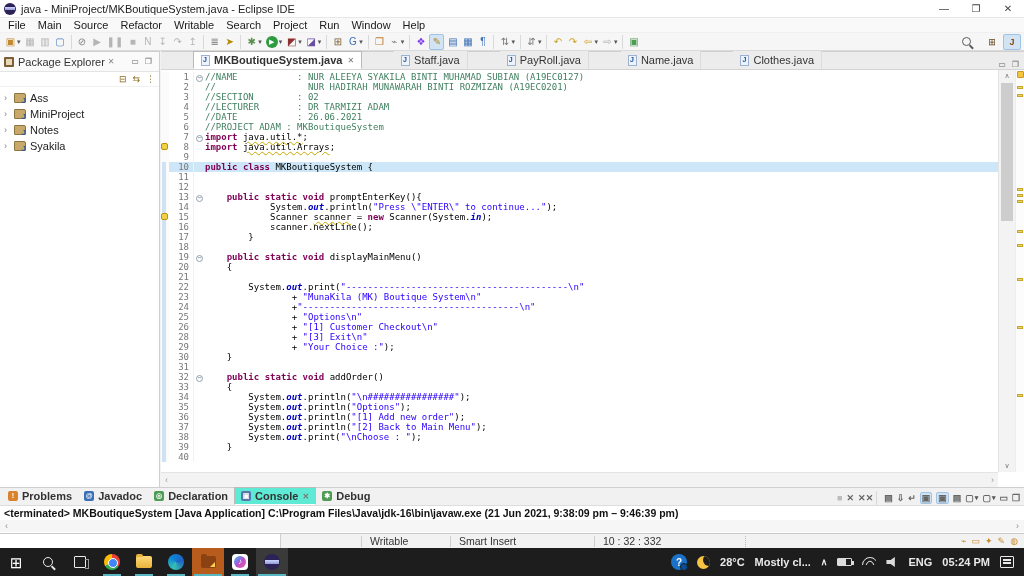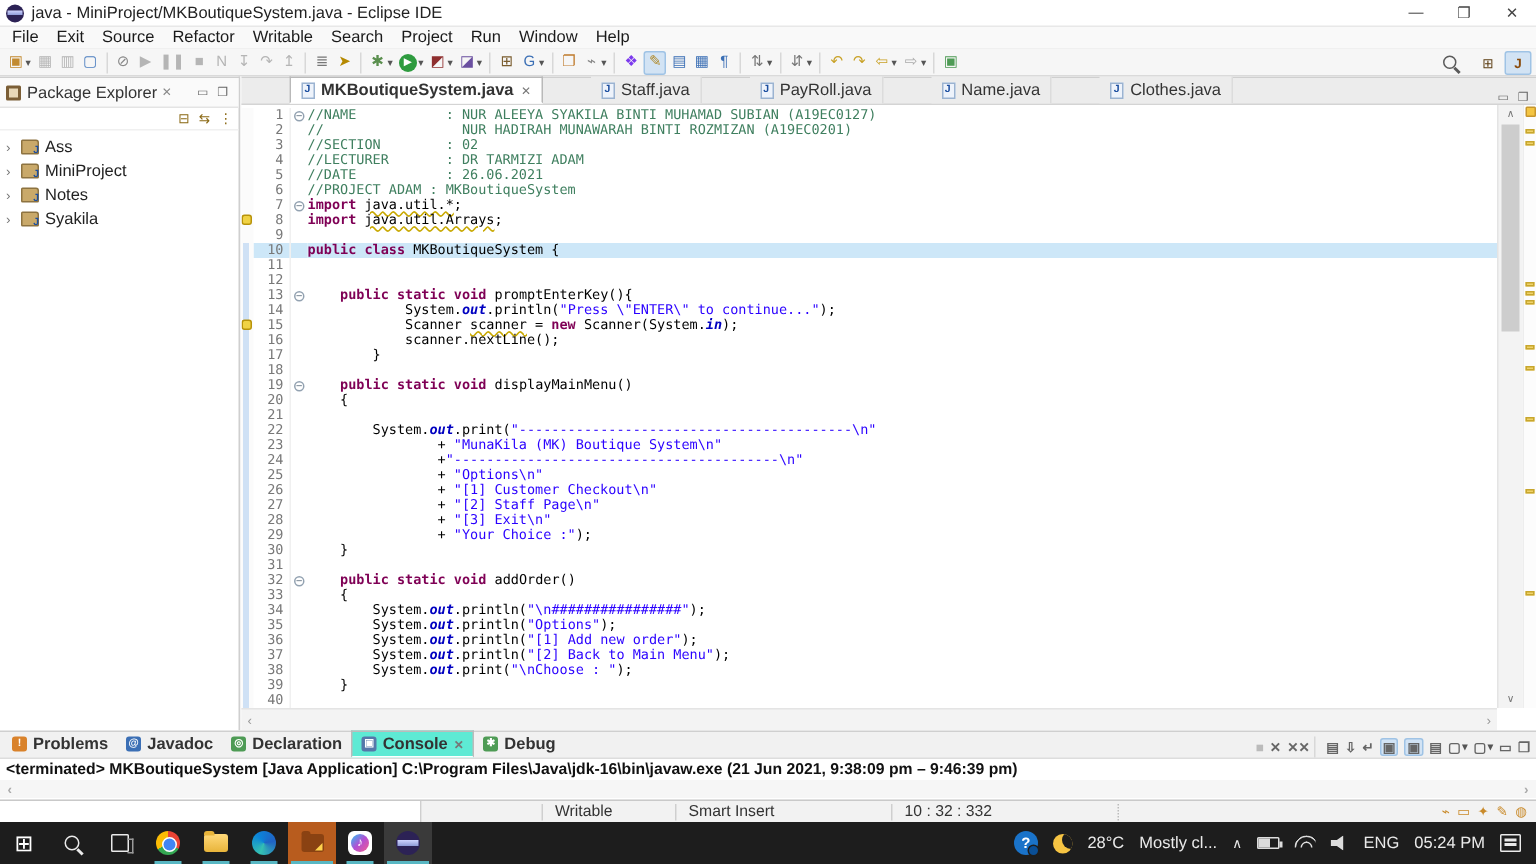--- a/index.html
+++ b/index.html
@@ -142,21 +142,21 @@
   .ti-explorer::before { content:""; position:absolute; left:0; top:-2px; width:7px; height:3px; background:#e8b43a; border-radius:2px 2px 0 0; }
   .ti-edge { width:16px; height:16px; border-radius:50%; background:conic-gradient(from 200deg,#35c1b1,#0b84d8,#2062c4,#35c1b1); }
   .ti-notes { width:15px; height:12px; background:#8a4212; border-radius:2px; position:relative; }
   .ti-notes::before { content:""; position:absolute; left:0; top:-2px; width:6px; height:3px; background:#8a4212; border-radius:2px 2px 0 0; }
   .ti-notes::after { content:""; position:absolute; right:1px; bottom:1px; width:0; height:0; border-left:5px solid transparent; border-bottom:5px solid #ffd34d; }
   .ti-itunes { width:16px; height:16px; background:#fff; border-radius:4px; display:flex; align-items:center; justify-content:center; }
   .ti-itunes .note { width:12px; height:12px; border-radius:50%; background:linear-gradient(135deg,#2bc3f3,#b34fd3,#f35e8e); color:#fff; font-size:8px; line-height:12px; text-align:center; }
   .ti-eclipse { width:16px; height:16px; border-radius:50%; background:#2c2255; position:relative; overflow:hidden; }
   .ti-eclipse::after { content:""; position:absolute; left:1px; right:1px; top:6px; height:4px; background:linear-gradient(#cfd4ff,#8f9bd8); }
   .tray { margin-left:auto; display:flex; align-items:center; color:#eaeaea; font-size:11px; }
-  .tray-item { margin-right:10px; display:flex; align-items:center; }
+  .tray-item { margin-right:10px; display:flex; align-items:center;font-weight:bold; }
   .help-badge { width:16px; height:16px; border-radius:50%; background:#1a73c9; color:#fff; font-size:10px; font-weight:bold; display:flex; align-items:center; justify-content:center; position:relative; }
   .help-badge::after { content:""; position:absolute; right:-1px; bottom:-1px; width:6px; height:6px; border-radius:50%; background:#0a4f96; border:1px solid #1d1d1d; }
   .moon { width:13px; height:13px; border-radius:50%; background:#f6c443; position:relative; overflow:hidden; }
   .moon::after { content:""; position:absolute; left:6px; top:-2px; width:12px; height:12px; border-radius:50%; background:#1d1d1d; }
   .chev { font-size:9px; color:#eaeaea; }
   .battery { width:15px; height:8px; border:1px solid #dcdcdc; border-radius:1px; position:relative; background:linear-gradient(90deg,#dcdcdc 0 60%, transparent 60%); }
   .battery::after { content:""; position:absolute; right:-3px; top:2px; width:2px; height:4px; background:#dcdcdc; }
   .wifi { width:14px; height:10px; position:relative; overflow:hidden; }
   .wifi::before { content:""; position:absolute; left:0; top:0; width:14px; height:14px; border:1.5px solid #dcdcdc; border-radius:50%; border-bottom-color:transparent; border-left-color:transparent; transform:rotate(-45deg); }
   .wifi::after { content:""; position:absolute; left:4px; top:4px; width:6px; height:6px; border:1.5px solid #dcdcdc; border-radius:50%; border-bottom-color:transparent; border-left-color:transparent; transform:rotate(-45deg); }
@@ -174,21 +174,21 @@
     <span class="title-text">java - MiniProject/MKBoutiqueSystem.java - Eclipse IDE</span>
     <span class="win-controls">
       <span class="win-btn">—</span>
       <span class="win-btn">❐</span>
       <span class="win-btn close">✕</span>
     </span>
   </div>
 
   <div class="menubar">
       <span class="menu-item">File</span>
-      <span class="menu-item">Exit</span>
+      <span class="menu-item">Main</span>
       <span class="menu-item">Source</span>
       <span class="menu-item">Refactor</span>
       <span class="menu-item">Writable</span>
       <span class="menu-item">Search</span>
       <span class="menu-item">Project</span>
       <span class="menu-item">Run</span>
       <span class="menu-item">Window</span>
       <span class="menu-item">Help</span>
     </div>
 
@@ -416,21 +416,20 @@
           <div class="line"><span class="gut"><span class="range-bar"></span></span><span class="num">17</span><span class="fold"></span><span class="txt"><span class="s-pl">        }</span></span></div>
           <div class="line"><span class="gut"><span class="range-bar"></span></span><span class="num">18</span><span class="fold"></span><span class="txt"></span></div>
           <div class="line"><span class="gut"><span class="range-bar"></span></span><span class="num">19</span><span class="fold"><span class="fold-dot">−</span></span><span class="txt"><span class="s-pl">    </span><span class="s-kw">public</span><span class="s-pl"> </span><span class="s-kw">static</span><span class="s-pl"> </span><span class="s-kw">void</span><span class="s-pl"> displayMainMenu()</span></span></div>
           <div class="line"><span class="gut"><span class="range-bar"></span></span><span class="num">20</span><span class="fold"></span><span class="txt"><span class="s-pl">    {</span></span></div>
           <div class="line"><span class="gut"><span class="range-bar"></span></span><span class="num">21</span><span class="fold"></span><span class="txt"></span></div>
           <div class="line"><span class="gut"><span class="range-bar"></span></span><span class="num">22</span><span class="fold"></span><span class="txt"><span class="s-pl">        System.</span><span class="s-fld">out</span><span class="s-pl">.print(</span><span class="s-str">"-----------------------------------------\n"</span></span></div>
           <div class="line"><span class="gut"><span class="range-bar"></span></span><span class="num">23</span><span class="fold"></span><span class="txt"><span class="s-pl">                + </span><span class="s-str">"MunaKila (MK) Boutique System\n"</span></span></div>
           <div class="line"><span class="gut"><span class="range-bar"></span></span><span class="num">24</span><span class="fold"></span><span class="txt"><span class="s-pl">                +</span><span class="s-str">"----------------------------------------\n"</span></span></div>
           <div class="line"><span class="gut"><span class="range-bar"></span></span><span class="num">25</span><span class="fold"></span><span class="txt"><span class="s-pl">                + </span><span class="s-str">"Options\n"</span></span></div>
           <div class="line"><span class="gut"><span class="range-bar"></span></span><span class="num">26</span><span class="fold"></span><span class="txt"><span class="s-pl">                + </span><span class="s-str">"[1] Customer Checkout\n"</span></span></div>
-          <div class="line"><span class="gut"><span class="range-bar"></span></span><span class="num">27</span><span class="fold"></span><span class="txt"><span class="s-pl">                + </span><span class="s-str">"[2] Staff Page\n"</span></span></div>
           <div class="line"><span class="gut"><span class="range-bar"></span></span><span class="num">28</span><span class="fold"></span><span class="txt"><span class="s-pl">                + </span><span class="s-str">"[3] Exit\n"</span></span></div>
           <div class="line"><span class="gut"><span class="range-bar"></span></span><span class="num">29</span><span class="fold"></span><span class="txt"><span class="s-pl">                + </span><span class="s-str">"Your Choice :"</span><span class="s-pl">);</span></span></div>
           <div class="line"><span class="gut"><span class="range-bar"></span></span><span class="num">30</span><span class="fold"></span><span class="txt"><span class="s-pl">    }</span></span></div>
           <div class="line"><span class="gut"><span class="range-bar"></span></span><span class="num">31</span><span class="fold"></span><span class="txt"></span></div>
           <div class="line"><span class="gut"><span class="range-bar"></span></span><span class="num">32</span><span class="fold"><span class="fold-dot">−</span></span><span class="txt"><span class="s-pl">    </span><span class="s-kw">public</span><span class="s-pl"> </span><span class="s-kw">static</span><span class="s-pl"> </span><span class="s-kw">void</span><span class="s-pl"> addOrder()</span></span></div>
           <div class="line"><span class="gut"><span class="range-bar"></span></span><span class="num">33</span><span class="fold"></span><span class="txt"><span class="s-pl">    {</span></span></div>
           <div class="line"><span class="gut"><span class="range-bar"></span></span><span class="num">34</span><span class="fold"></span><span class="txt"><span class="s-pl">        System.</span><span class="s-fld">out</span><span class="s-pl">.println(</span><span class="s-str">"\n################"</span><span class="s-pl">);</span></span></div>
           <div class="line"><span class="gut"><span class="range-bar"></span></span><span class="num">35</span><span class="fold"></span><span class="txt"><span class="s-pl">        System.</span><span class="s-fld">out</span><span class="s-pl">.println(</span><span class="s-str">"Options"</span><span class="s-pl">);</span></span></div>
           <div class="line"><span class="gut"><span class="range-bar"></span></span><span class="num">36</span><span class="fold"></span><span class="txt"><span class="s-pl">        System.</span><span class="s-fld">out</span><span class="s-pl">.println(</span><span class="s-str">"[1] Add new order"</span><span class="s-pl">);</span></span></div>
           <div class="line"><span class="gut"><span class="range-bar"></span></span><span class="num">37</span><span class="fold"></span><span class="txt"><span class="s-pl">        System.</span><span class="s-fld">out</span><span class="s-pl">.println(</span><span class="s-str">"[2] Back to Main Menu"</span><span class="s-pl">);</span></span></div>

